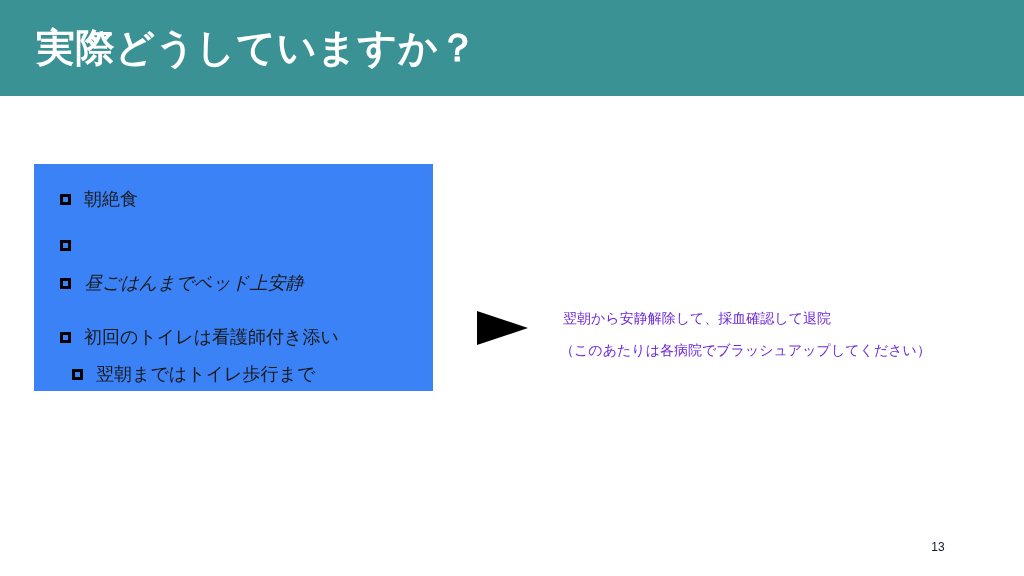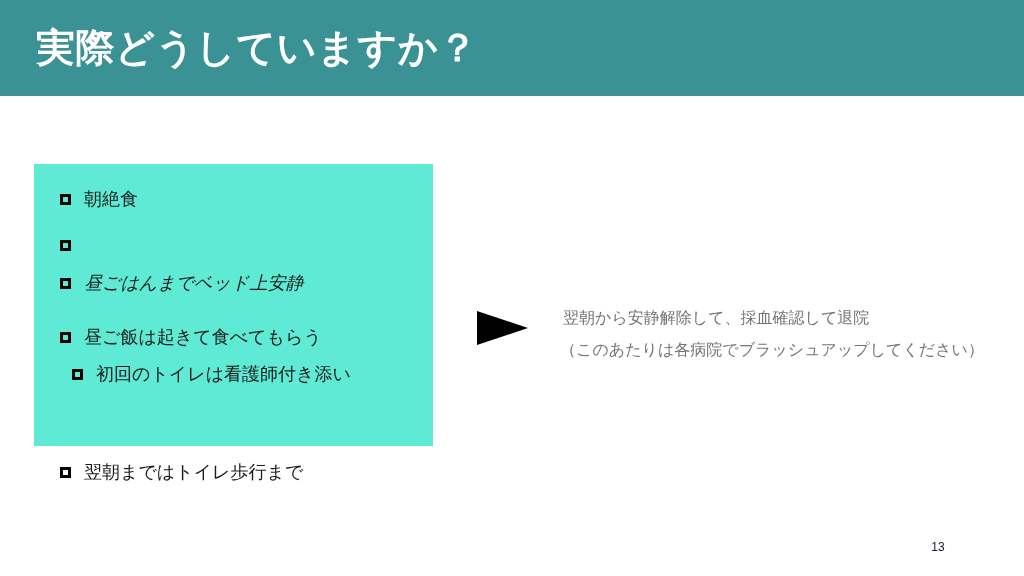--- a/index.html
+++ b/index.html
@@ -36,22 +36,22 @@
     letter-spacing: 0.5px;
     white-space: nowrap;
   }
 
   
   .green-panel {
     position: absolute;
     left: 34px;
     top: 164px;
     width: 399px;
-    height: 282px;
-    background: #5eead4;
+    height: 227px;
+    background: #3b82f6;
   }
   .checklist {
     position: absolute;
     left: 0;
     top: 0;
     width: 100%;
     height: 100%;
     margin: 0;
     padding: 0;
     list-style: none;
@@ -97,22 +97,22 @@
     border-bottom: 17px solid transparent;
     border-left: 51px solid #000000;
   }
   .right-text {
     position: absolute;
     left: 563px;
     top: 302px;
     width: 445px;
   }
   .right-line {
-    font-size: 16px;
-    color: #737373;
+    font-size: 14px;
+    color: #6d28d9;
     line-height: 32px;
     white-space: nowrap;
   }
   .right-line.secondary {
     margin-left: -3px;
   }
 
   
   .page-number {
     position: absolute;
@@ -138,24 +138,20 @@
     </li>
     <li class="check-item">
       <span class="check-box-glyph"></span>
     </li>
     <li class="check-item">
       <span class="check-box-glyph"></span>
       <span class="check-label">昼ごはんまでベッド上安静</span>
     </li>
     <li class="check-item">
       <span class="check-box-glyph"></span>
-      <span class="check-label">昼ご飯は起きて食べてもらう</span>
-    </li>
-    <li class="check-item">
-      <span class="check-box-glyph"></span>
       <span class="check-label">初回のトイレは看護師付き添い</span>
     </li>
     <li class="check-item">
       <span class="check-box-glyph"></span>
       <span class="check-label">翌朝まではトイレ歩行まで</span>
     </li>
   </ul>
 </div>
 
 <div class="arrow-marker"></div>

